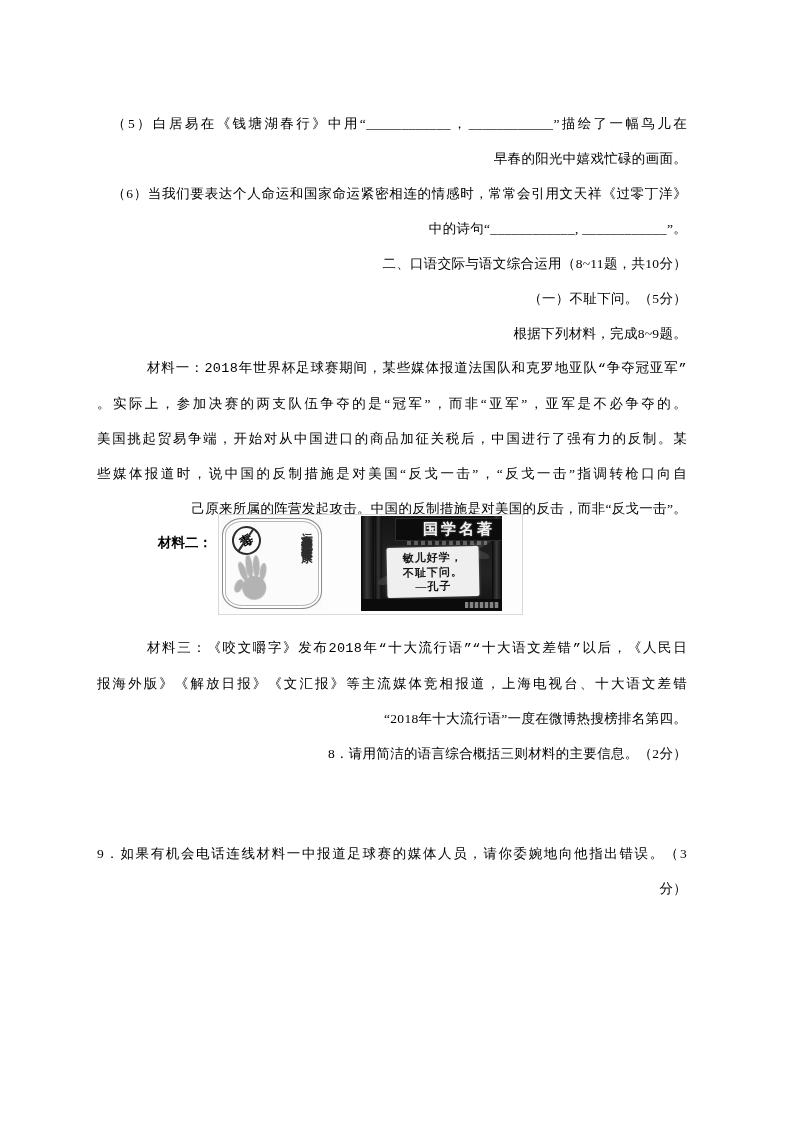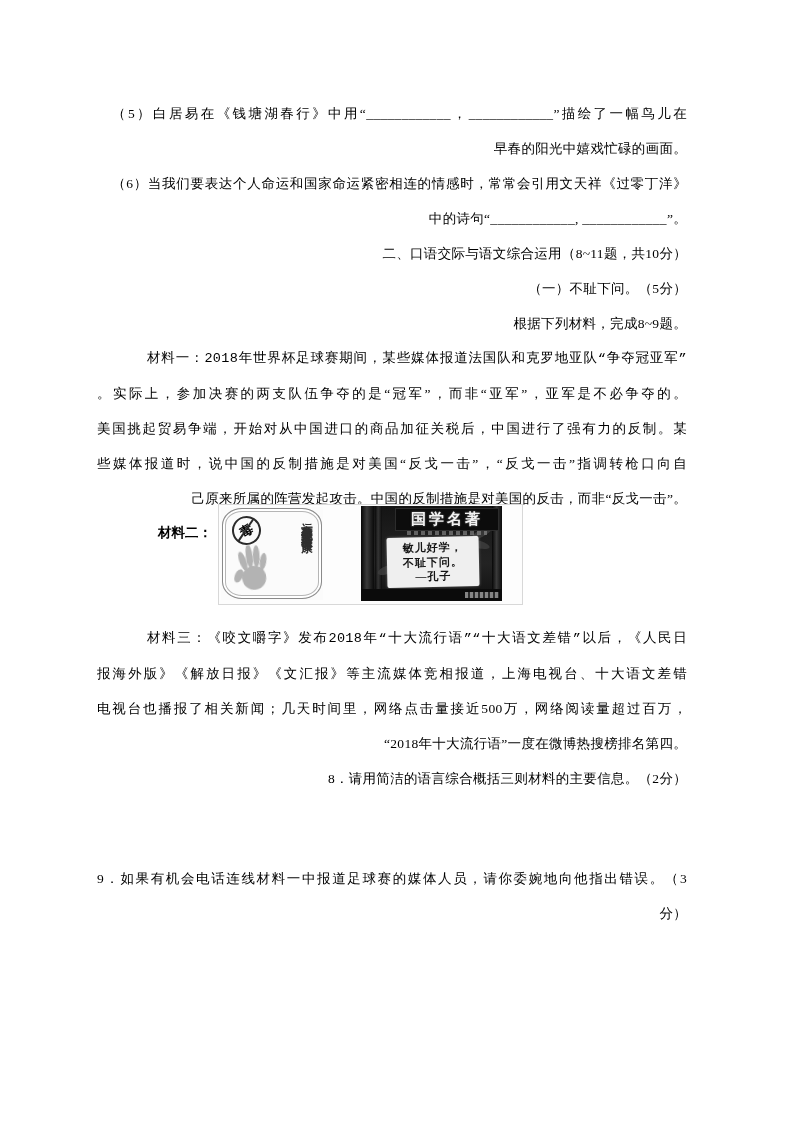--- a/index.html
+++ b/index.html
@@ -7,21 +7,21 @@
     position:relative;
     width:794px;height:1123px;
     background:#ffffff;
     font-family:"Liberation Serif","DejaVu Serif",serif;
     color:#000;
     overflow:hidden;
     margin:0 auto;
   }
   .content{
     position:absolute;
-    left:97px;top:96px;
+    left:97px;top:106px;
     width:590px;
   }
   .line{
     font-size:13.5px;
     line-height:35px;
     height:35px;
     white-space:nowrap;
     letter-spacing:0.3px;
     text-align:right;
   }
@@ -80,21 +80,21 @@
   .bamboo.b2{ left:14px; width:7px; opacity:.8; }
   .bamboo.b3{ right:0; width:10px; }
   .leaf{ position:absolute; width:26px; height:8px; background:#3f3f3f;
          border-radius:60% 40% 60% 40%; opacity:.8; }
   .leaf.l1{ right:6px; top:22px; transform:rotate(-28deg); }
   .leaf.l2{ right:12px; top:34px; transform:rotate(18deg); }
   .leaf.l3{ left:16px; top:60px; transform:rotate(-15deg); width:20px; }
   .photo-banner{
     position:absolute; left:34px; top:2px; width:102px; height:21px;
     background:#0c0c0c; border:1px solid #2c2c2c;
-    display:flex; align-items:center; justify-content:center;
+    display:flex; align-items:center; justify-content:center;padding-left:12px;
   }
   .photo-banner .t{
     color:#f2f2f2; font-size:15px; font-weight:bold; letter-spacing:3px;
     text-shadow:0 0 2px #777;
   }
   .banner-sub{
     position:absolute; left:46px; top:25px; width:80px; height:4px;
     background:repeating-linear-gradient(90deg,#9a9a9a 0 4px,transparent 4px 7px);
     opacity:.55;
   }
@@ -181,21 +181,20 @@
           <div class="photo-bottom">
             <div class="deco"></div>
           </div>
         </div>
 
       </div>
     </div>
 
     <div class="line j ind-m">材料三：《咬文嚼字》发布2018年“十大流行语”“十大语文差错”以后，《人民日</div>
     <div class="line j">报海外版》《解放日报》《文汇报》等主流媒体竞相报道，上海电视台、十大语文差错</div>
-    <div class="line j">电视台也播报了相关新闻；几天时间里，网络点击量接近500万，网络阅读量超过百万，</div>
     <div class="line">“2018年十大流行语”一度在微博热搜榜排名第四。</div>
 
     <div class="line">8．请用简洁的语言综合概括三则材料的主要信息。（2分）</div>
     <div class="spacer"></div>
     <div class="line j">9．如果有机会电话连线材料一中报道足球赛的媒体人员，请你委婉地向他指出错误。（3</div>
     <div class="line">分）</div>
 
   </div>
 </div>
 

